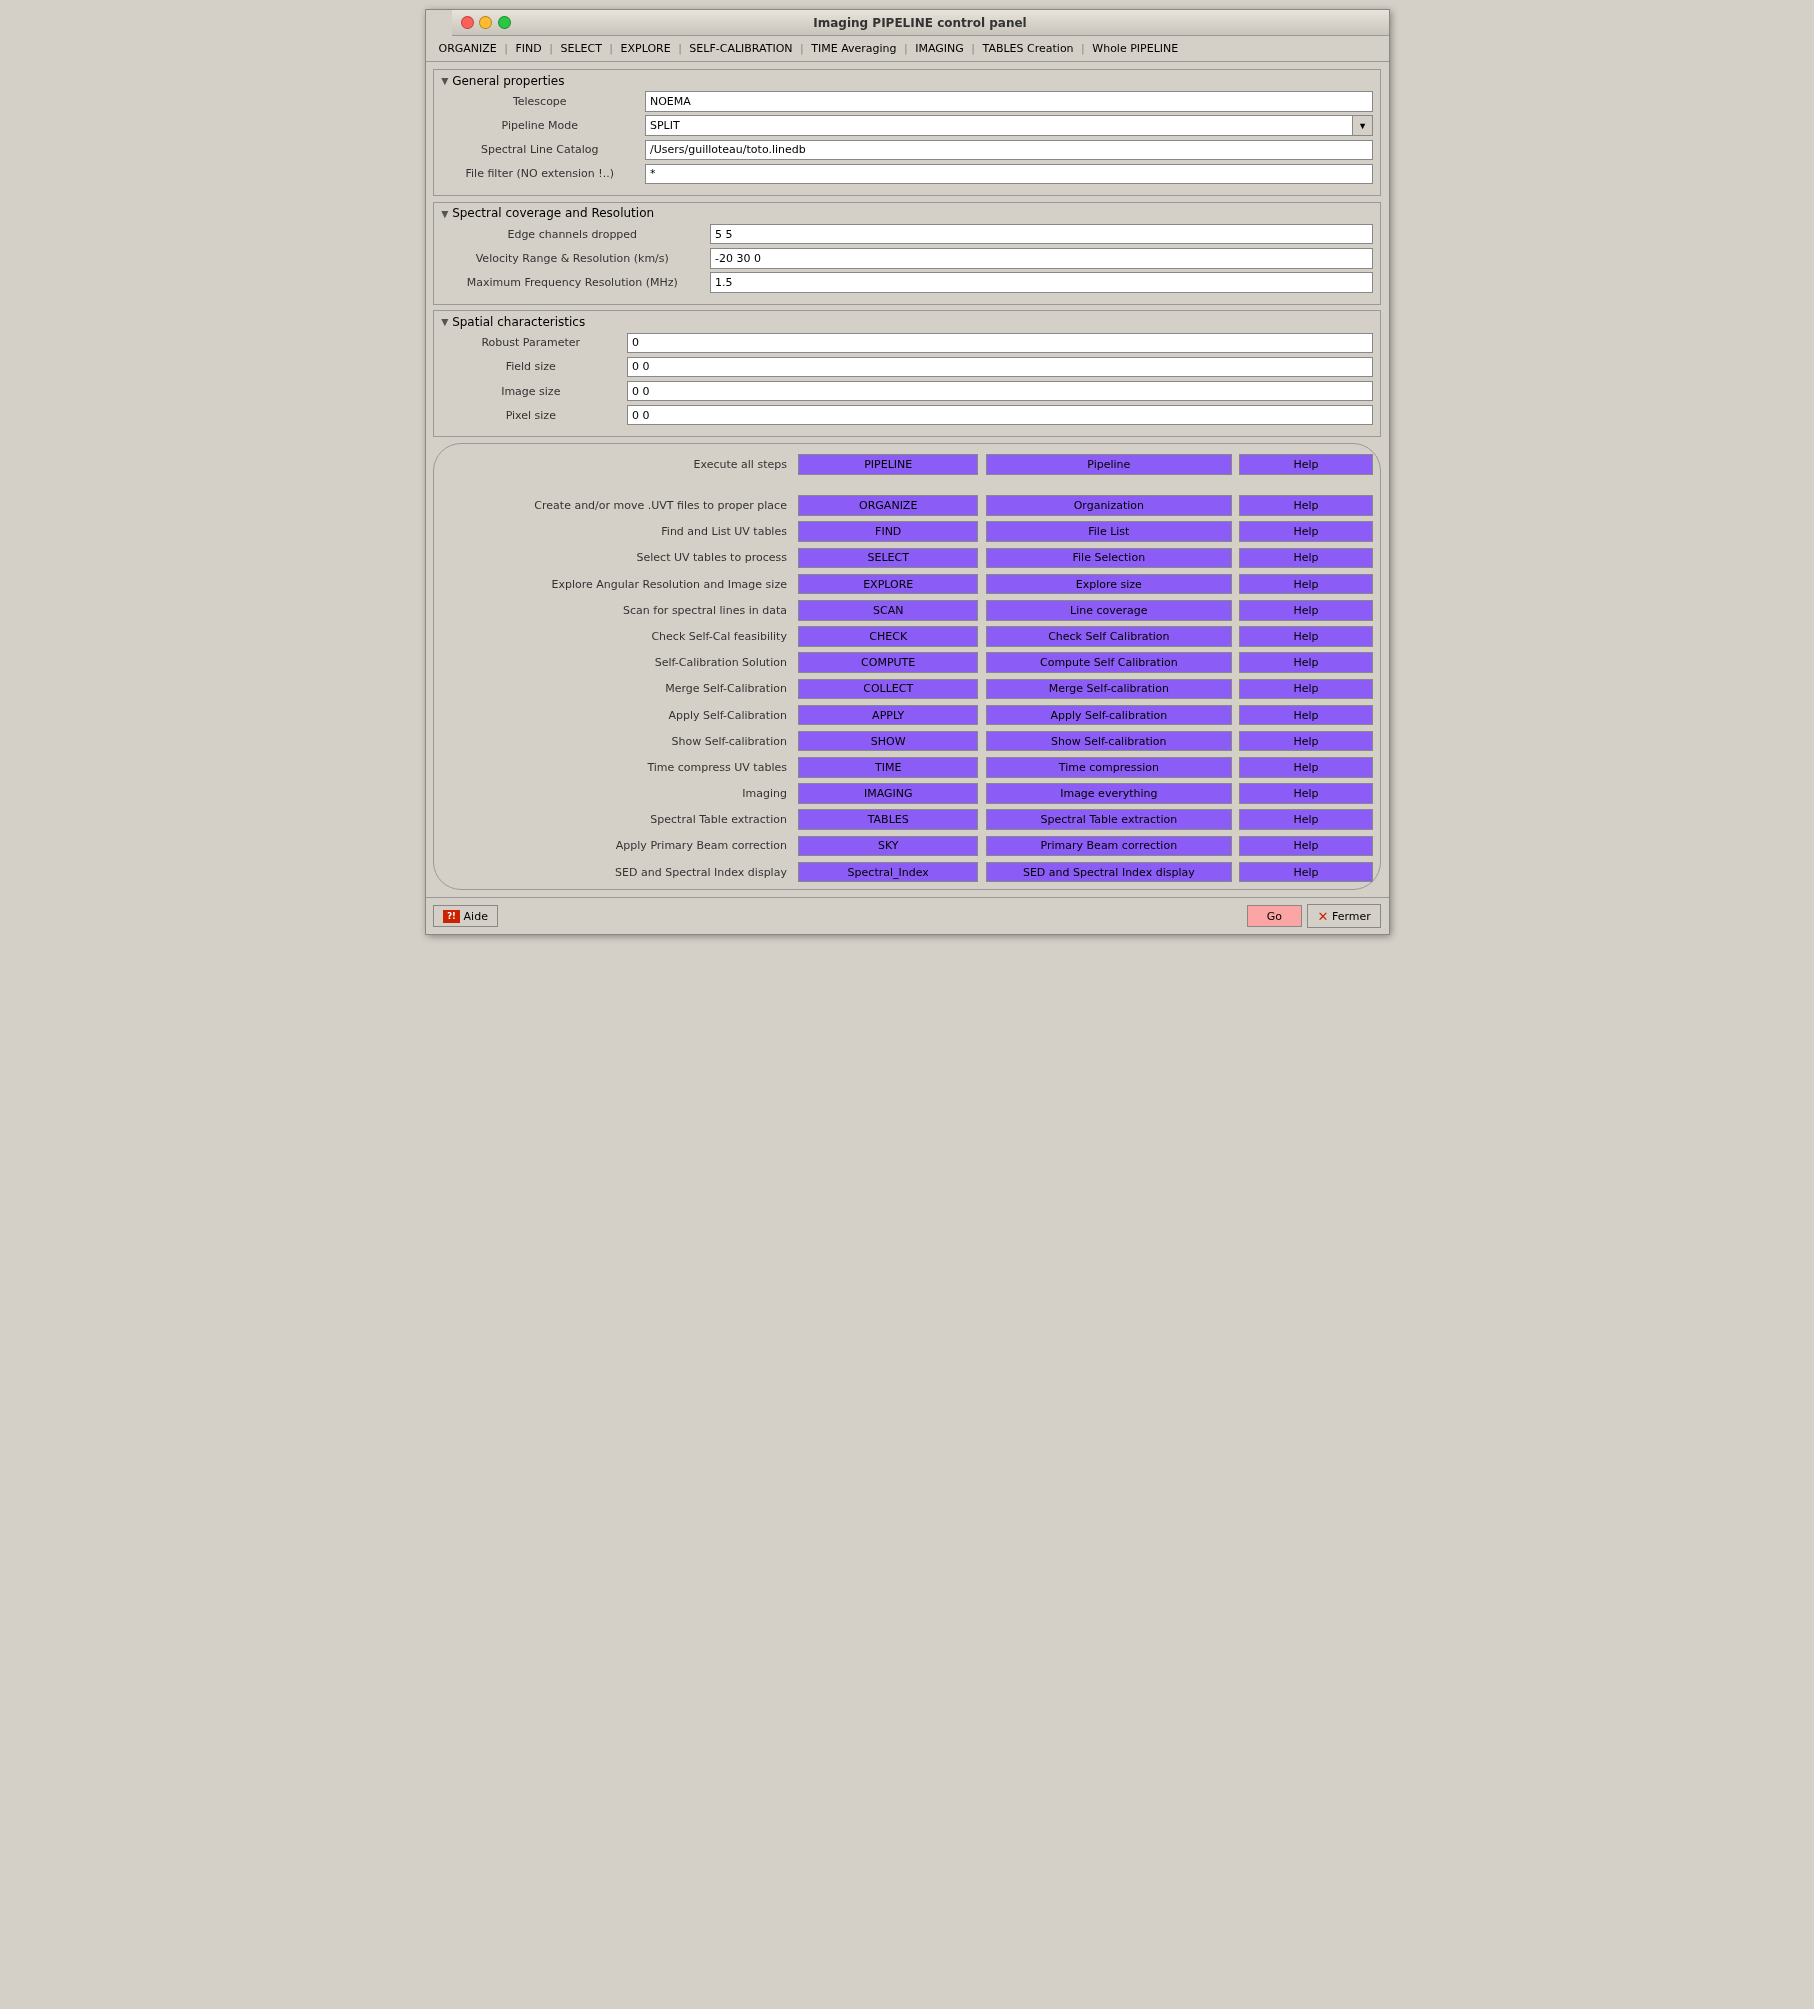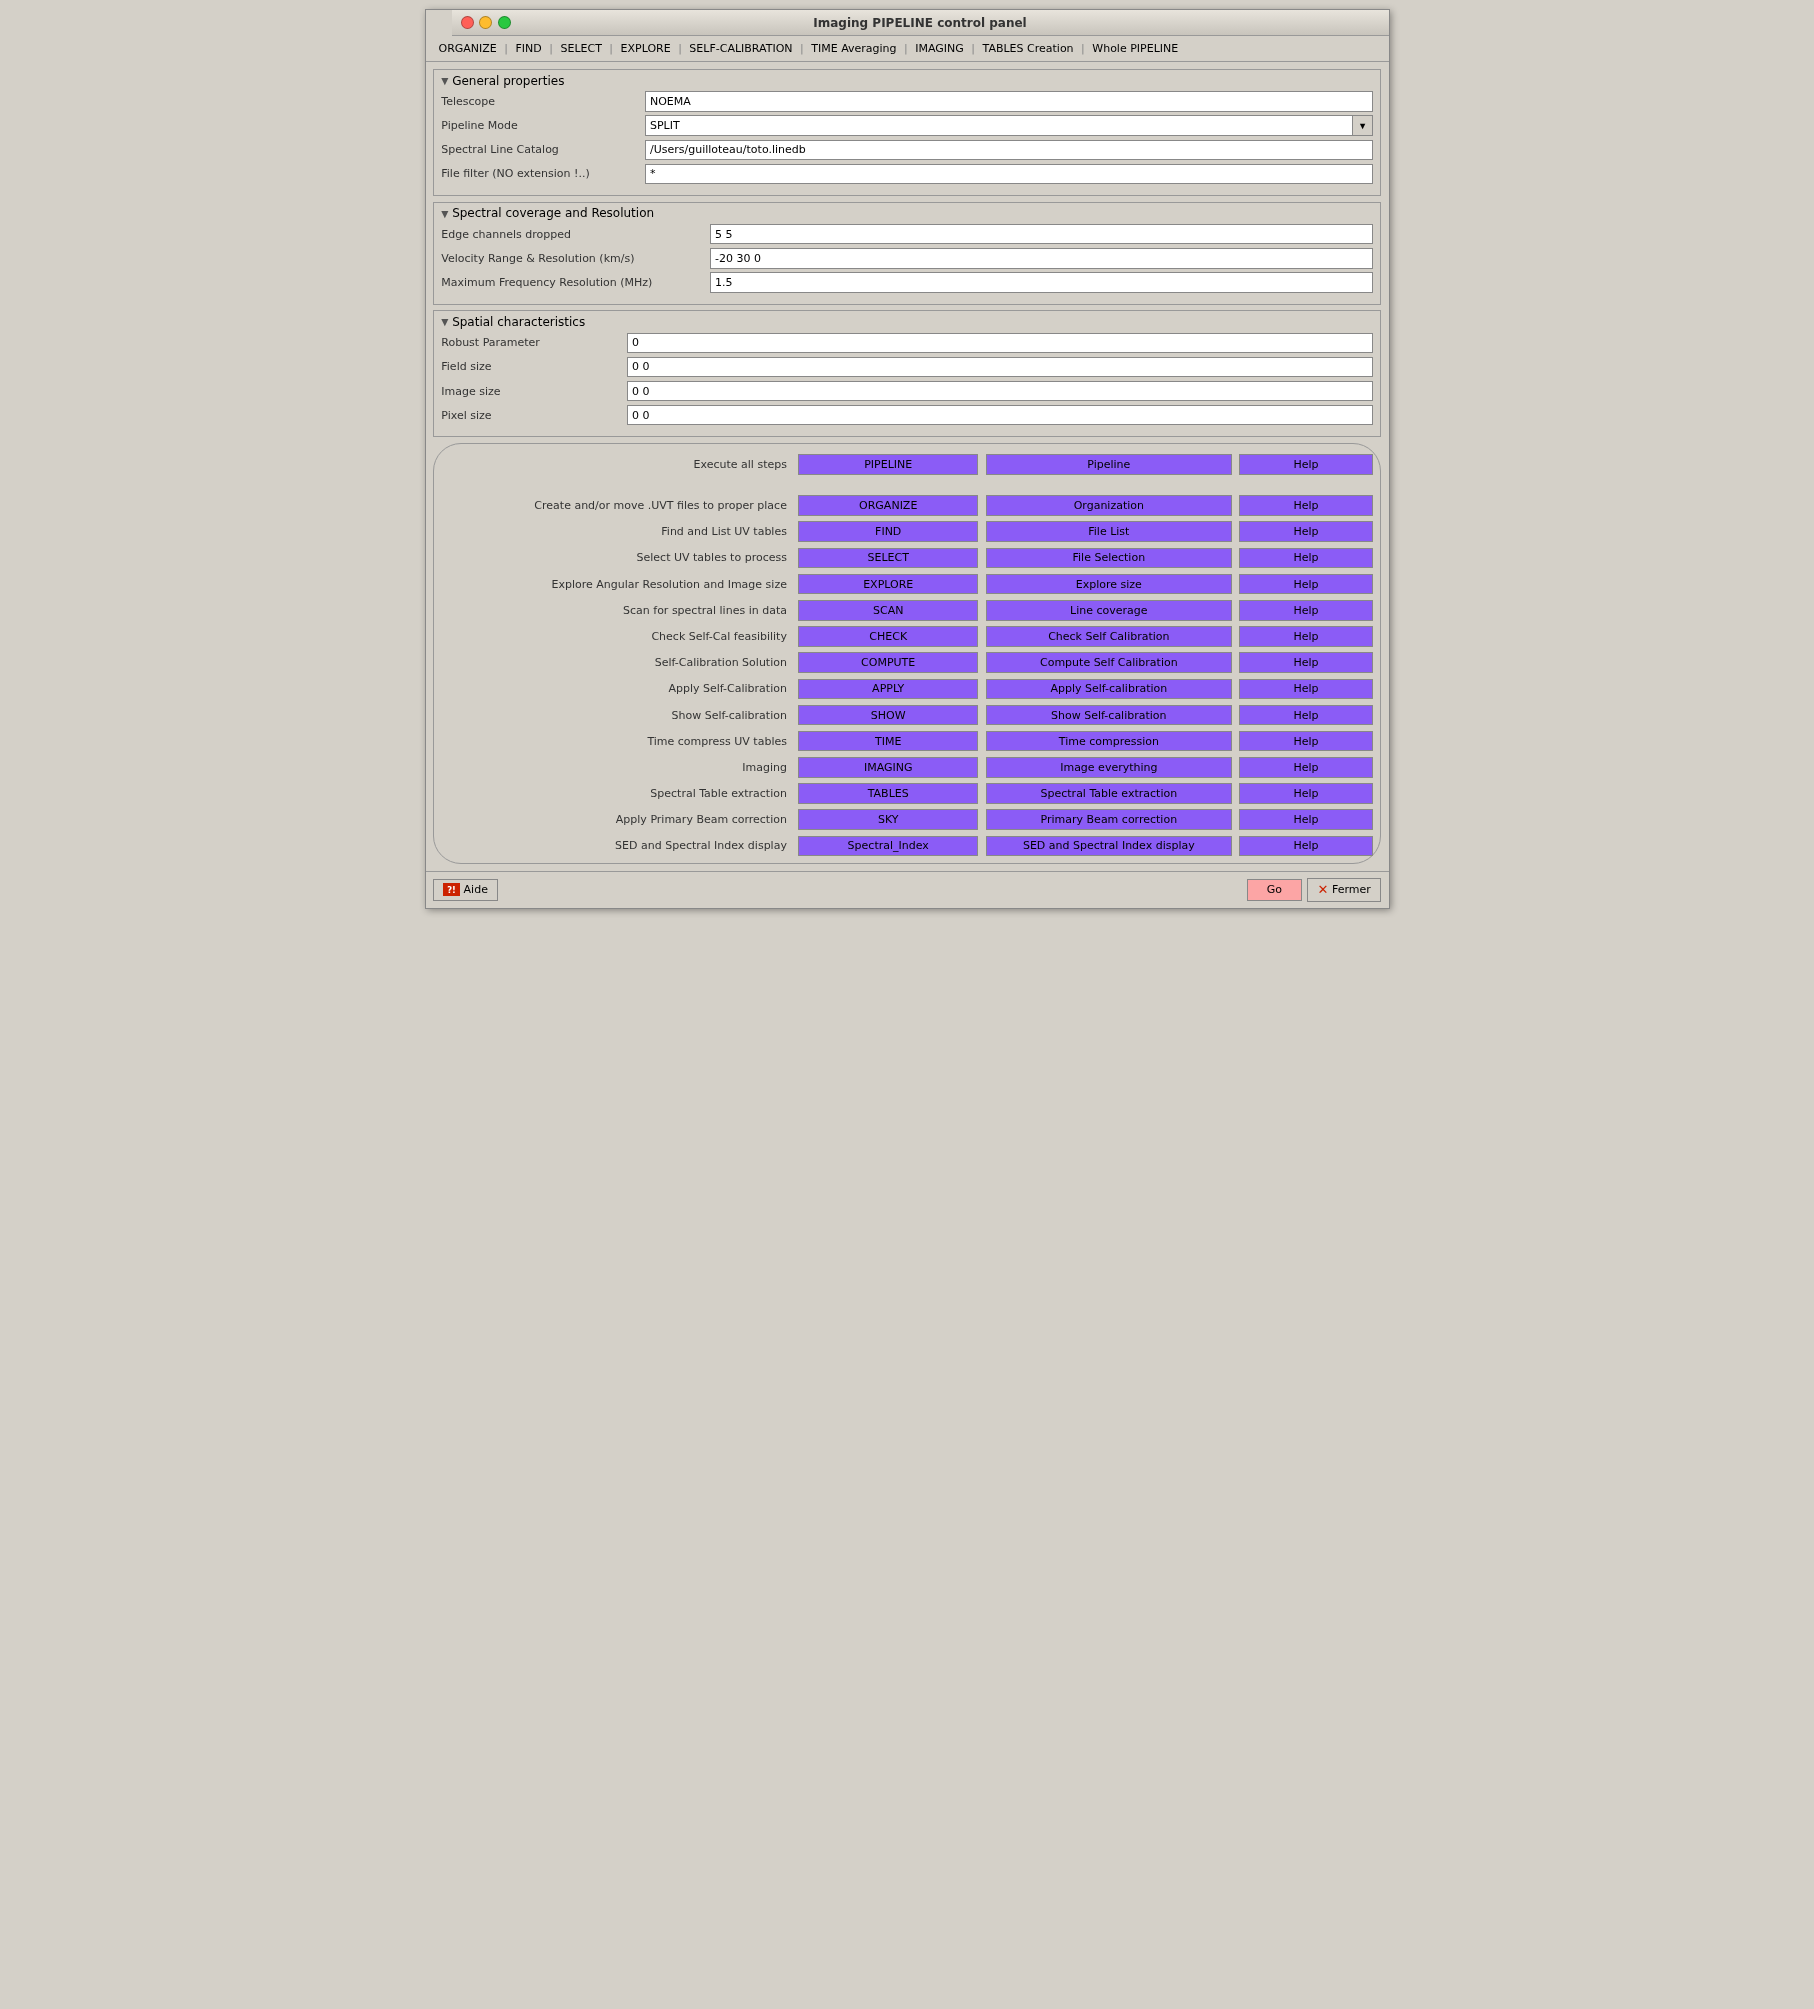--- a/index.html
+++ b/index.html
@@ -78,21 +78,21 @@
       background: #d4d0c8;
       border: 0.9px solid #999;
       padding: 3.7px 7.4px 7.4px 7.4px;
     }
     .form-row {
       display: flex;
       align-items: center;
       margin-bottom: 3.7px;
     }
     .form-label {
-      text-align: left;
+      text-align: center;
       padding-right: 7px;
       color: #333;
       font-size: 11px;
       flex-shrink: 0;
     }
     .form-input {
       flex: 1;
       background: #fff;
       border: 0.9px solid #888;
       padding: 1.9px 3.7px;
@@ -409,20 +409,26 @@
       <td><button class="action-btn">Check Self Calibration</button></td>
       <td><button class="action-btn">Help</button></td>
     </tr>
             <tr>
       <td class="label-col">Self-Calibration Solution</td>
       <td class="btn-col"><button class="action-btn">COMPUTE</button></td>
       <td><button class="action-btn">Compute Self Calibration</button></td>
       <td><button class="action-btn">Help</button></td>
     </tr>
             <tr>
+      <td class="label-col">Merge Self-Calibration</td>
+      <td class="btn-col"><button class="action-btn">COLLECT</button></td>
+      <td><button class="action-btn">Merge Self-calibration</button></td>
+      <td><button class="action-btn">Help</button></td>
+    </tr>
+            <tr>
       <td class="label-col">Apply Self-Calibration</td>
       <td class="btn-col"><button class="action-btn">APPLY</button></td>
       <td><button class="action-btn">Apply Self-calibration</button></td>
       <td><button class="action-btn">Help</button></td>
     </tr>
             <tr>
       <td class="label-col">Show Self-calibration</td>
       <td class="btn-col"><button class="action-btn">SHOW</button></td>
       <td><button class="action-btn">Show Self-calibration</button></td>
       <td><button class="action-btn">Help</button></td>

